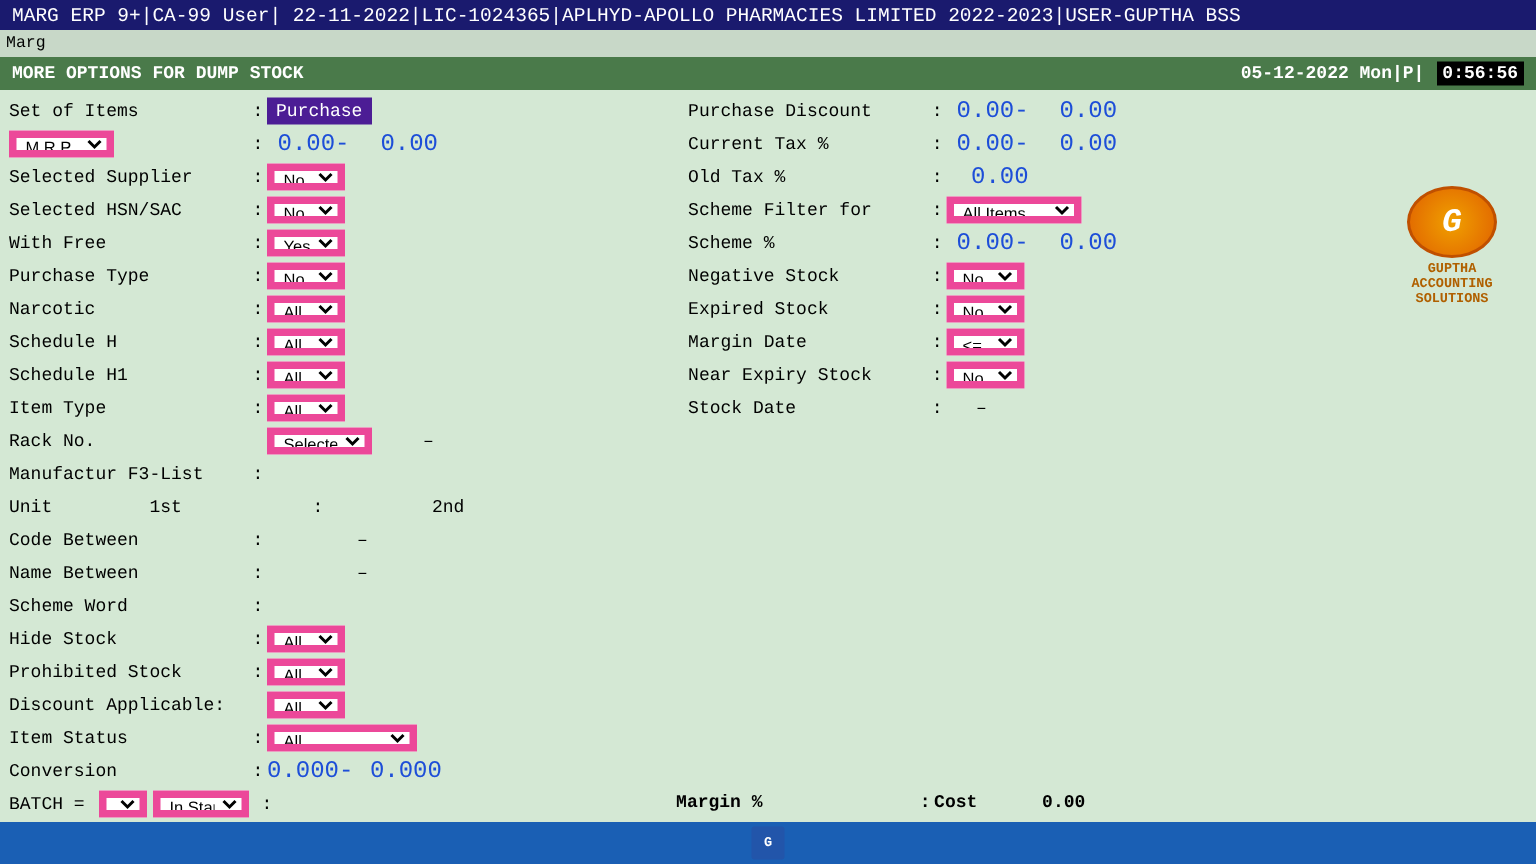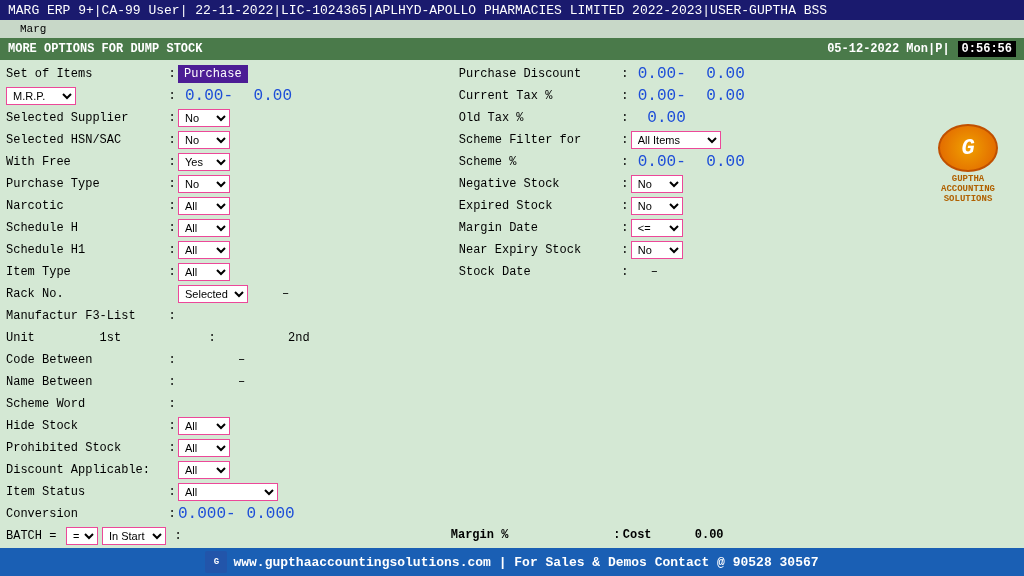--- a/index.html
+++ b/index.html
@@ -15,21 +15,21 @@
       background: #1a1a6e;
       color: white;
       padding: 2px 8px;
       font-size: 13px;
       height: 20px;
       display: flex;
       align-items: center;
     }
     #menu-bar {
       background: #c8d8c8;
-      padding: 1px 20px;
+      padding: 1px 4px;
       font-size: 11px;
       height: 18px;
       display: flex;
       align-items: center;
     }
     #header-bar {
       background: #4a7a4a;
       color: white;
       padding: 4px 8px;
       display: flex;
@@ -78,21 +78,21 @@
     .field-value {
       flex: 1;
       display: flex;
       align-items: center;
       gap: 4px;
     }
     select {
       font-size: 11px;
       height: 18px;
       background: white;
-      border: 1px solid #ec4899;
+      border: 5px solid #ec4899;
       padding: 0 2px;
     }
     .select-sm { width: 52px; }
     .select-md { width: 70px; }
     .select-lg { width: 100px; }
     .num-val {
       font-size: 16px;
       color: #1d4ed8;
       min-width: 55px;
       text-align: right;
@@ -519,14 +519,13 @@
       <span style="width:12px;text-align:center;">:</span>
       <span style="font-size:12px;">Cost &nbsp;&nbsp;&nbsp;&nbsp; 0.00</span>
     </div>
 
   </div>
 
 </div>
 
 <div id="footer-bar">
   <div id="footer-logo">G</div>
-  <span>www.gupthaaccountingsolutions.com | For Sales &amp; Demos Contact @ 90528 30567</span>
 </div>
 
 </body></html>

